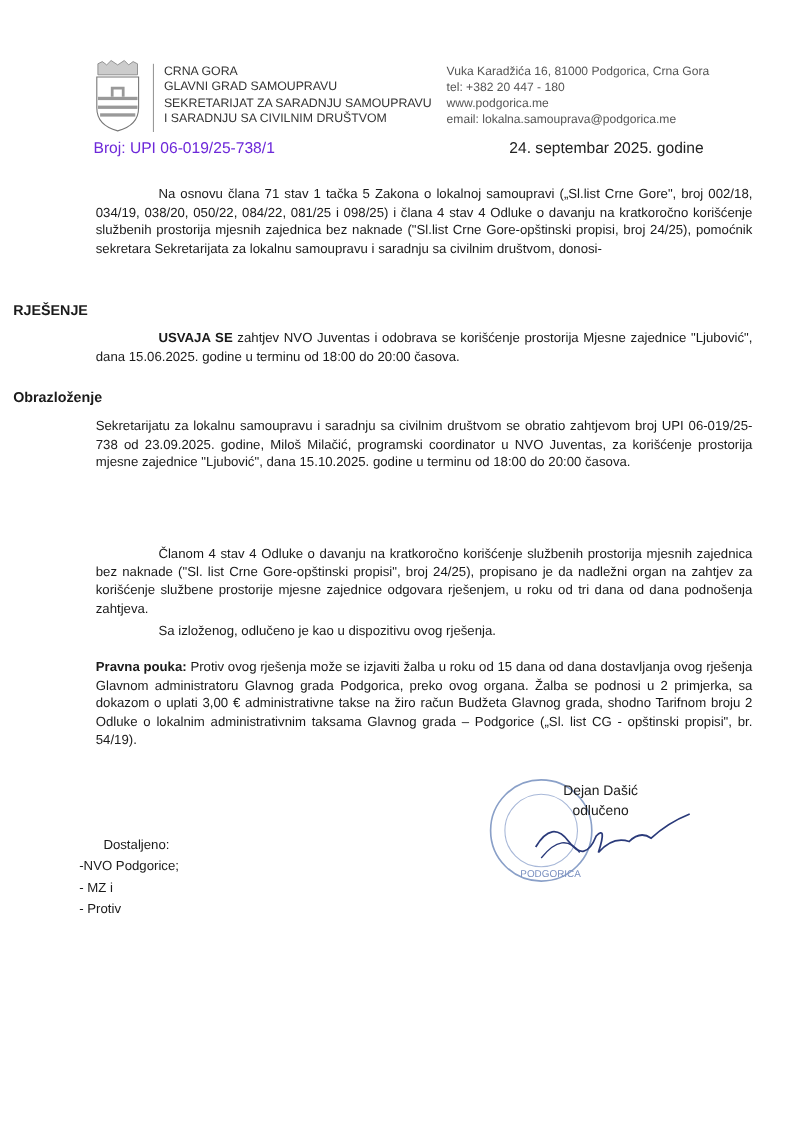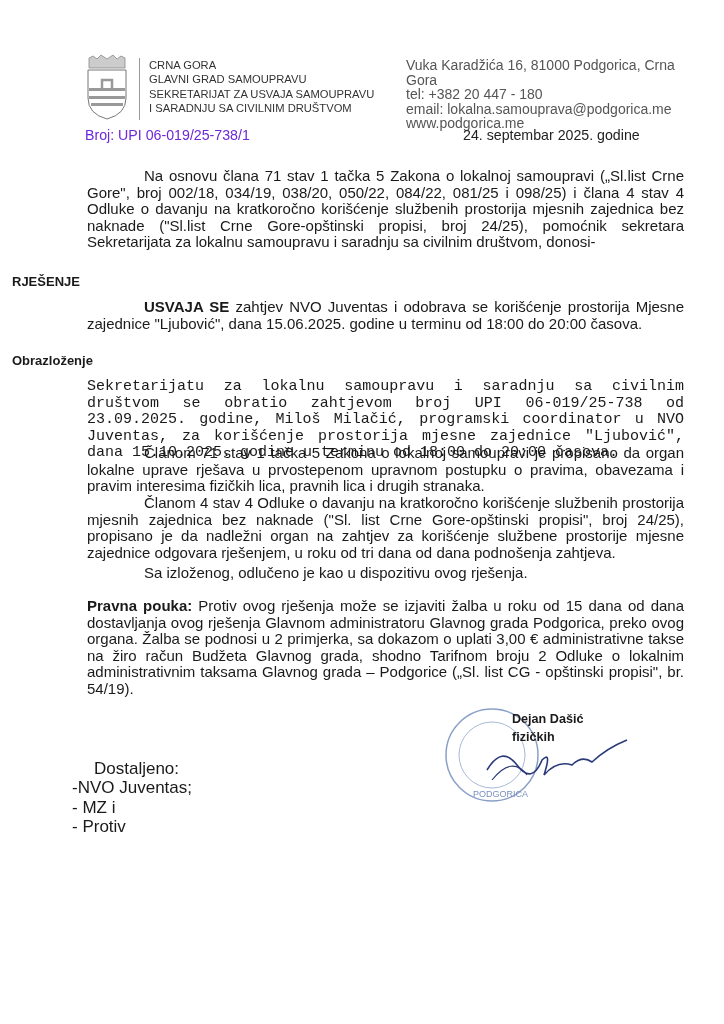--- a/index.html
+++ b/index.html
@@ -1,30 +1,30 @@
 <!DOCTYPE html>
 <html><head>
 <meta charset="utf-8">
 <style>
   html, body { margin:0; padding:0; background:#fff; }
   body { width:724px; height:1024px; position:relative; overflow:hidden; font-family:"Liberation Sans", sans-serif; color:#1a1a1a; }
   .page { position:absolute; left:12px; top:0; width:667px; height:1024px;margin-top:40px; }
   .crest { position:absolute; left:73px; top:14px; width:44px; height:66px; }
   .vline { position:absolute; left:127px; top:18px; width:1px; height:62px; background:#999; }
   .hdr-left { position:absolute; left:137px; top:18px; font-size:11.2px; line-height:14.4px; color:#333; }
-  .hdr-right { position:absolute; left:394px; top:18px; font-size:14px; line-height:14.6px; color:#555; }
+  .hdr-right { position:absolute; left:394px; top:18px; font-size:11px; line-height:14.6px; color:#555; }
   .broj { position:absolute; left:73px; top:87px; font-size:14.2px; color:#6d28d9; }
   .datum { position:absolute; left:451px; top:87px; font-size:14.2px; color:#222;text-align:center; }
-  .p { position:absolute; left:75px; width:597px; font-size:15px; line-height:16.6px; text-align:justify; text-align-last:left; }
+  .p { position:absolute; left:75px; width:597px; font-size:12px; line-height:16.6px; text-align:justify; text-align-last:left; }
   .indent { text-indent:57px; }
   .center { position:absolute; width:724px; left:0; text-align:left; font-size:13px; font-weight:bold; }
   b { font-weight:bold; }
-  .dost { position:absolute; left:60px; top:719px; font-size:17px; line-height:19.4px; }
+  .dost { position:absolute; left:60px; top:719px; font-size:12px; line-height:19.4px; }
   .dost .first { padding-left:22px; }
-  .sign { position:absolute; left:500px; top:670px; font-size:12.6px; line-height:18px; text-align:left;font-weight:bold; }
+  .sign { position:absolute; left:500px; top:670px; font-size:12.6px; line-height:18px; text-align:center; }
   .stamp { position:absolute; left:425px; top:665px; width:110px; height:100px; }
   .sigline { position:absolute; left:470px; top:690px; width:150px; height:60px; }
 </style>
 </head>
 <body>
 
 <div class="page">
 
   <svg class="crest" viewBox="0 0 44 66">
     <path d="M4 4 L8 2 L12 5 L16 1 L22 5 L28 1 L32 5 L36 2 L40 4 L40 14 L4 14 Z" fill="#ccc" stroke="#888" stroke-width="0.8"></path>
@@ -32,64 +32,63 @@
     <rect x="4" y="34" width="36" height="3" fill="#999"></rect>
     <path d="M17 34 L17 26 L27 26 L27 34" fill="none" stroke="#999" stroke-width="2.5"></path>
     <rect x="4" y="42" width="36" height="3" fill="#999"></rect>
     <rect x="6" y="49" width="32" height="3" fill="#999"></rect>
   </svg>
   <div class="vline"></div>
 
   <div class="hdr-left">
     <div>CRNA GORA</div>
     <div>GLAVNI GRAD SAMOUPRAVU</div>
-    <div>SEKRETARIJAT ZA USVAJA SAMOUPRAVU</div>
+    <div>SEKRETARIJAT ZA SARADNJU SAMOUPRAVU</div>
     <div>I SARADNJU SA CIVILNIM DRUŠTVOM</div>
   </div>
 
   <div class="hdr-right">
     <div>Vuka Karadžića 16, 81000 Podgorica, Crna Gora</div>
     <div>tel: +382 20 447 - 180</div>
+    <div>www.podgorica.me</div>
     <div>email: lokalna.samouprava@podgorica.me</div>
-    <div>www.podgorica.me</div>
   </div>
 
   <div class="broj">Broj: UPI 06-019/25-738/1</div>
   <div class="datum">24. septembar 2025. godine</div>
 
   <div class="p indent" style="top:128px;">Na osnovu člana 71 stav 1 tačka 5 Zakona o lokalnoj samoupravi („Sl.list Crne Gore", broj  002/18, 034/19, 038/20, 050/22, 084/22, 081/25 i 098/25) i člana 4 stav 4  Odluke o davanju na kratkoročno korišćenje službenih prostorija mjesnih zajednica bez naknade ("Sl.list Crne Gore-opštinski propisi, broj 24/25), pomoćnik sekretara Sekretarijata za lokalnu samoupravu i saradnju sa civilnim društvom, donosi-</div>
 
   <div class="center" style="top:234px;">RJEŠENJE</div>
 
   <div class="p indent" style="top:259px;"><b>USVAJA SE</b><span> zahtjev NVO Juventas i odobrava se korišćenje prostorija Mjesne zajednice "Ljubović", dana 15.06.2025. godine u terminu od 18:00 do 20:00 časova.</span></div>
 
   <div class="center" style="top:313px;">Obrazloženje</div>
 
-  <div class="p" style="top:339px;font-family:Liberation Mono, monospace;">Sekretarijatu za lokalnu samoupravu i saradnju sa civilnim društvom se obratio zahtjevom broj UPI  06-019/25-738 od 23.09.2025. godine, Miloš Milačić, programski coordinator u NVO Juventas, za korišćenje prostorija mjesne zajednice "Ljubović", dana 15.10.2025. godine u terminu od 18:00 do 20:00 časova.</div>
-  <div class="p indent" style="top:405px;">Članom 71 stav 1 tačka 5  Zakona o lokalnoj samoupravi je propisano da organ lokalne uprave rješava u prvostepenom upravnom postupku o pravima, obavezama i pravim interesima fizičkih lica, pravnih lica i drugih stranaka.</div>
+  <div class="p" style="top:339px;">Sekretarijatu za lokalnu samoupravu i saradnju sa civilnim društvom se obratio zahtjevom broj UPI  06-019/25-738 od 23.09.2025. godine, Miloš Milačić, programski coordinator u NVO Juventas, za korišćenje prostorija mjesne zajednice "Ljubović", dana 15.10.2025. godine u terminu od 18:00 do 20:00 časova.</div>
   <div class="p indent" style="top:455px;">Članom 4 stav 4 Odluke o davanju na kratkoročno korišćenje službenih prostorija mjesnih zajednica bez naknade ("Sl. list Crne Gore-opštinski propisi", broj 24/25), propisano je da nadležni organ na zahtjev za korišćenje službene prostorije mjesne zajednice odgovara rješenjem, u roku od tri dana od dana podnošenja zahtjeva.</div>
   <div class="p indent" style="top:525px;">Sa izloženog, odlučeno je kao u dispozitivu ovog rješenja.</div>
 
   <div class="p" style="top:558px;"><b>Pravna pouka:</b><span> Protiv ovog rješenja može se izjaviti žalba u roku od 15 dana od dana dostavljanja ovog rješenja Glavnom administratoru Glavnog grada Podgorica, preko ovog organa. Žalba se podnosi u 2 primjerka, sa dokazom o uplati 3,00 € administrativne takse na žiro račun Budžeta Glavnog grada, shodno Tarifnom broju 2 Odluke o lokalnim administrativnim taksama Glavnog grada – Podgorice („Sl. list CG - opštinski propisi", br. 54/19).</span></div>
 
   <svg class="stamp" viewBox="0 0 110 100">
     <circle cx="55" cy="50" r="46" fill="none" stroke="#8aa0c8" stroke-width="1.5"></circle>
     <circle cx="55" cy="50" r="33" fill="none" stroke="#a8b8d8" stroke-width="1"></circle>
     <text x="36" y="92" font-size="9" fill="#7a90c0" font-family="Liberation Sans, sans-serif">PODGORICA</text>
   </svg>
   <svg class="sigline" viewBox="0 0 150 60">
     <path d="M5 40 Q20 15 35 35 T60 30 Q70 20 62 45 Q75 30 90 35 Q100 25 110 32 Q125 18 145 10" fill="none" stroke="#2a3a7a" stroke-width="1.6"></path>
     <path d="M10 50 Q30 25 45 45" fill="none" stroke="#2a3a7a" stroke-width="1.2"></path>
   </svg>
 
   <div class="sign">
     <div>Dejan Dašić</div>
-    <div>fizičkih</div>
+    <div>odlučeno</div>
   </div>
 
   <div class="dost">
     <div class="first">Dostaljeno:</div>
-    <div>-NVO Juventas;</div>
+    <div>-NVO Podgorice;</div>
     <div>- MZ i</div>
     <div>- Protiv</div>
   </div>
 
 </div>
 
 </body></html>

